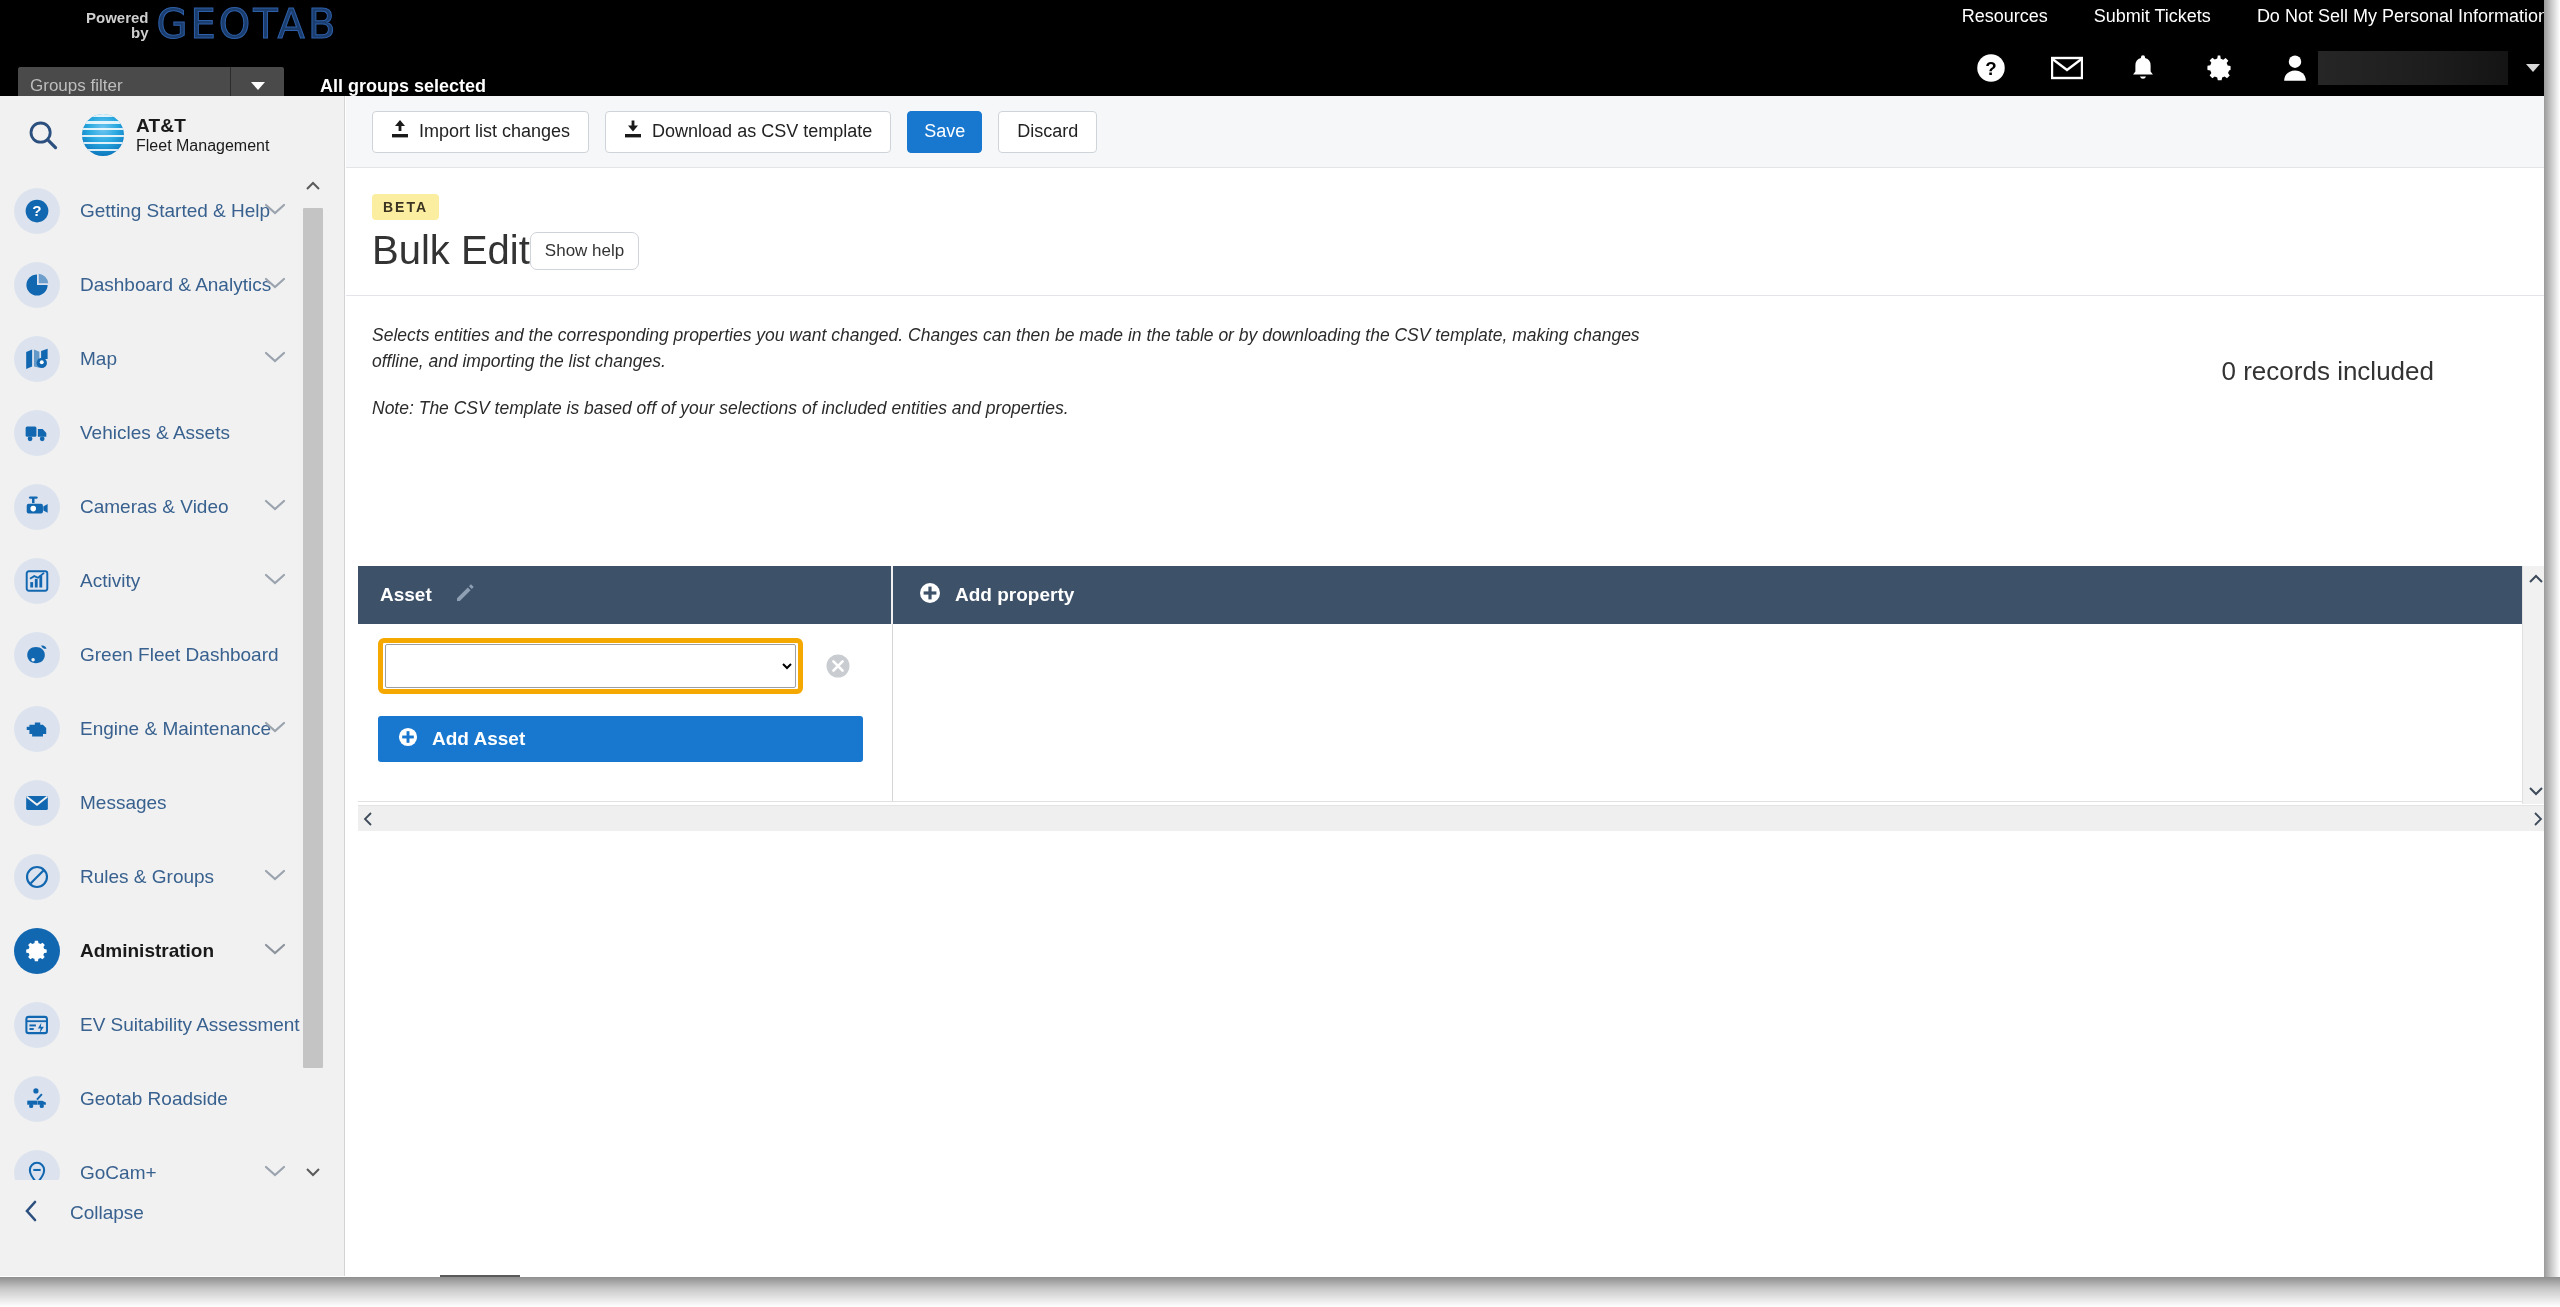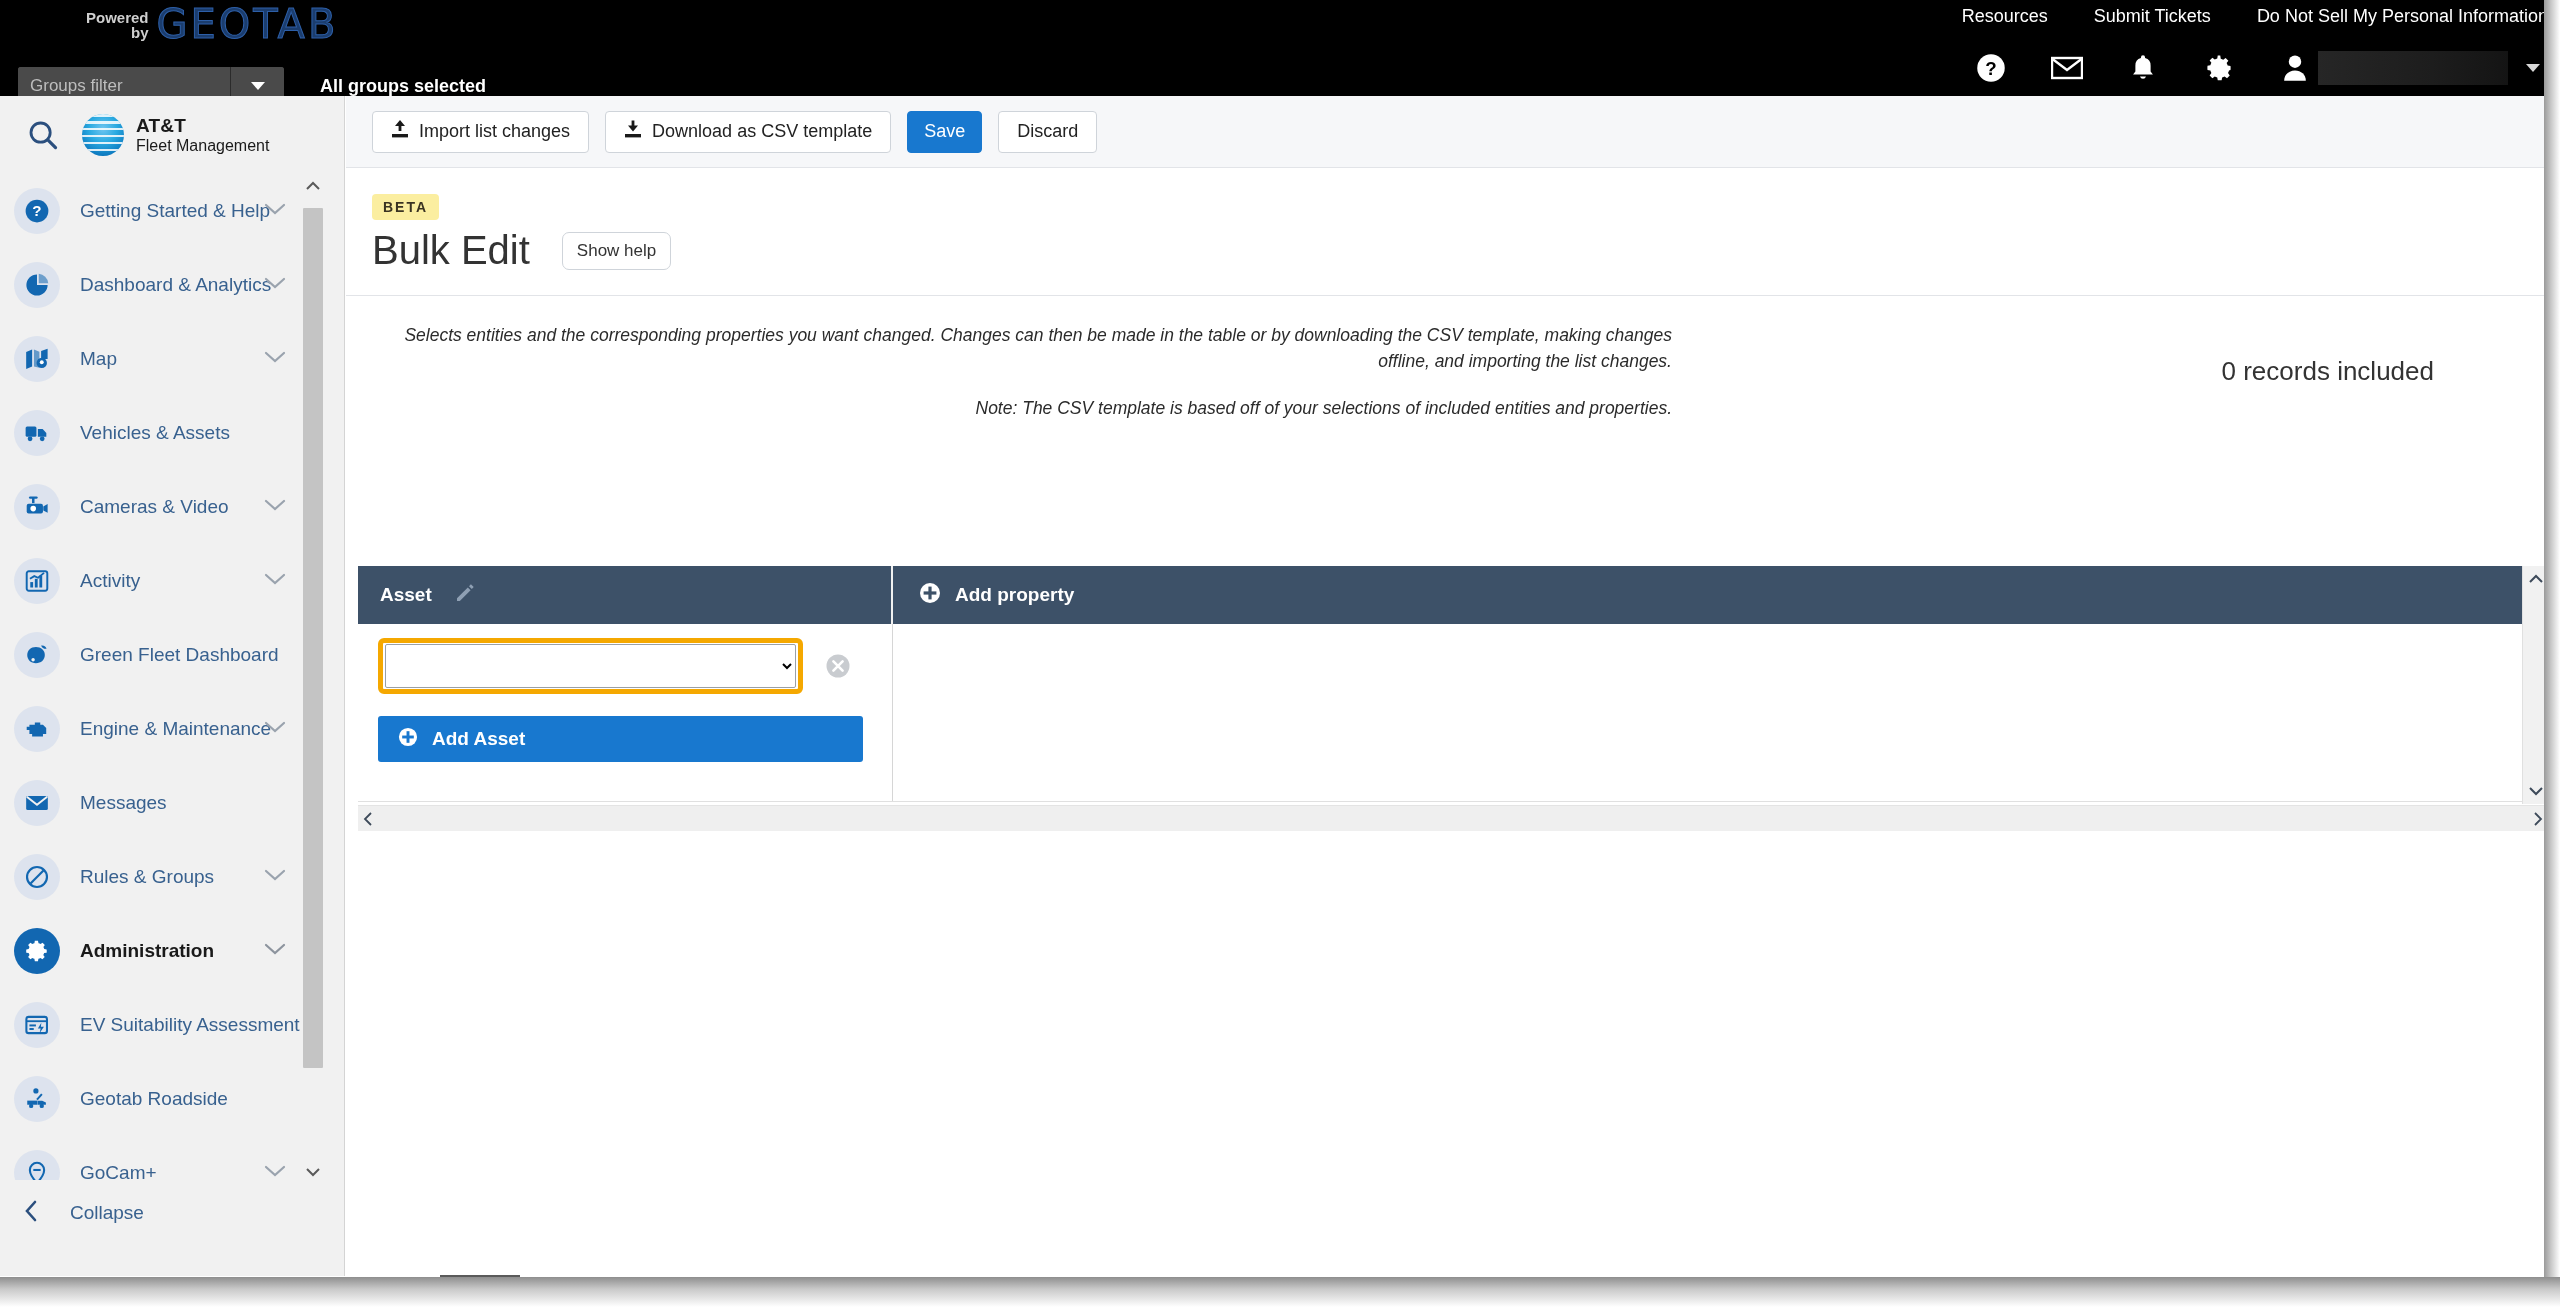--- a/index.html
+++ b/index.html
@@ -193,29 +193,29 @@
 
   .page-head {
     padding: 26px 0 0 26px; height: 128px;
     border-bottom: 1px solid #e2e4e8;
   }
   .beta-badge {
     display: inline-block; background: #fbeea0; color: #3a3322;
     font-size: 14px; font-weight: bold; letter-spacing: 2px;
     padding: 5px 11px; border-radius: 4px;
   }
-  .title-row { display: flex; align-items: center; gap: 32px; margin-top: 8px; }
+  .title-row { display: flex; align-items: center; gap: 0; margin-top: 8px; }
   .page-title { font-size: 40px; color: #333333; font-weight: normal; }
   .show-help {
     border: 1px solid #cfd4da; background: #ffffff; border-radius: 7px;
     font-size: 17px; padding: 8px 14px; color: #333333; cursor: pointer;
     font-family: "Liberation Sans", sans-serif;
   }
 
-  .desc-area { position: relative; padding: 26px 26px 0 26px; height: 145px; text-align: right; }
+  .desc-area { position: relative; padding: 26px 26px 0 26px; height: 145px; }
   .desc-p {
     font-style: italic; font-size: 17.5px; color: #2b2b2b;
     line-height: 1.5; max-width: 1300px;
   }
   .desc-p.note { margin-top: 20px; }
   .records-included {
     position: absolute; right: 126px; top: 60px;
     font-size: 26px; color: #333333;
   }
 

